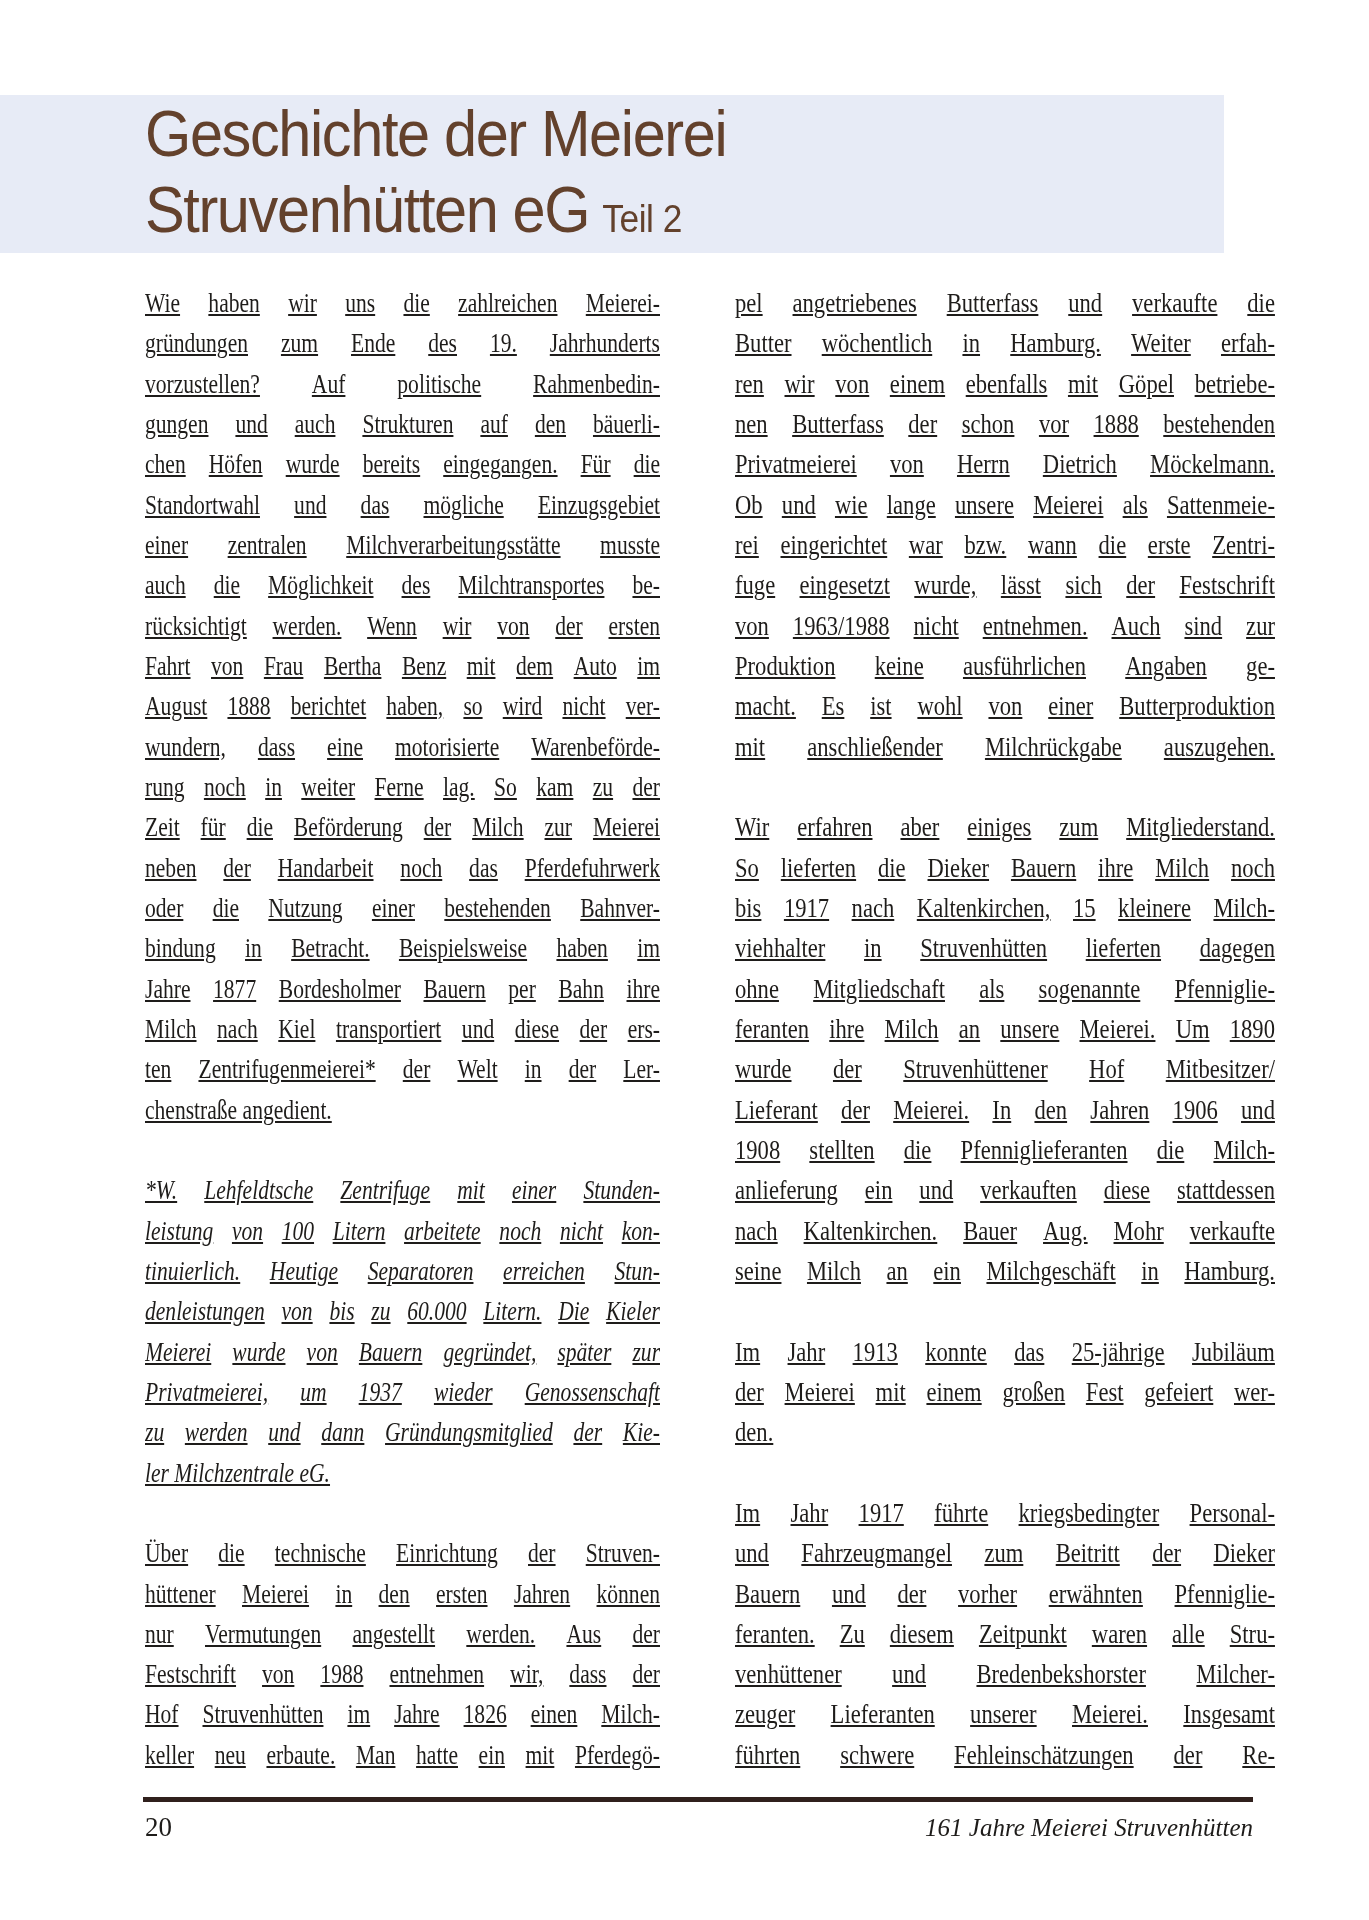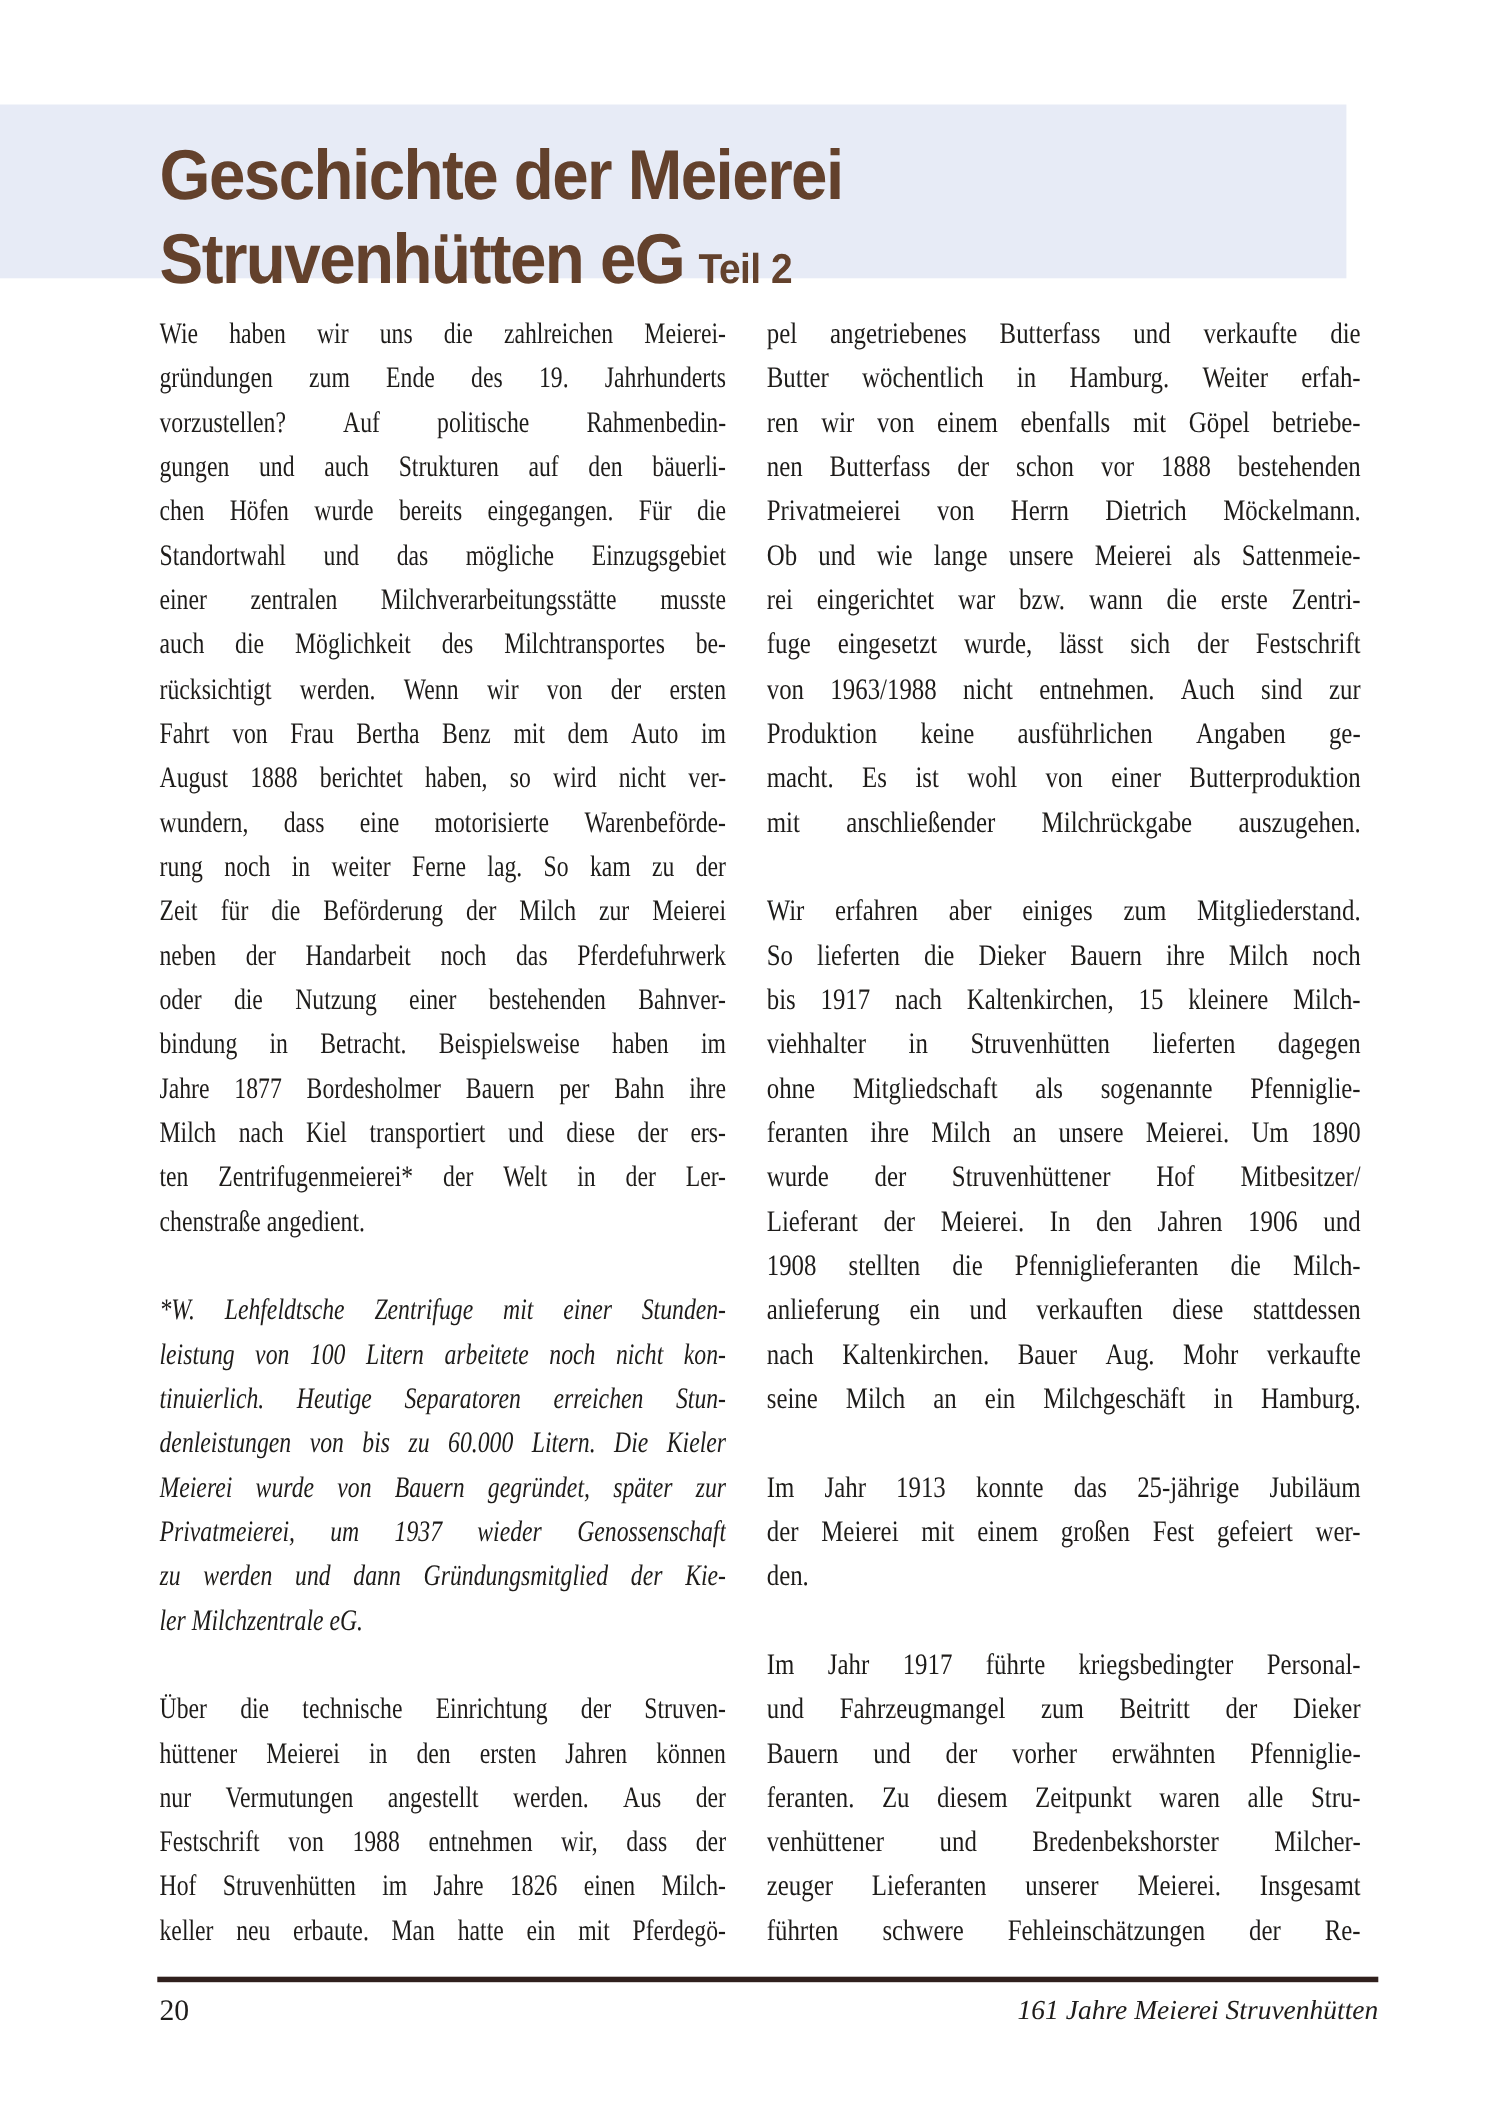--- a/index.html
+++ b/index.html
@@ -19,23 +19,23 @@
   .band {
     position: absolute;
     left: 0;
     top: 95px;
     width: 1224px;
     height: 158px;
     background: var(--header-band, #e7ebf6);
   }
   .title {
     margin: 0;
-    padding: 26px 0 0 145px;
+    padding: 1px 0 0 145px;
     font-family: "Liberation Sans", sans-serif;
-    font-weight: bold;
+    font-weight: normal;
     color: var(--title-brown, #63412c);
   }
   .title .t-line {
     display: block;
     font-size: 64px;
     line-height: 76px;
     letter-spacing: -1.5px;
     transform: scaleX(0.93);
     transform-origin: 0 0;
     white-space: nowrap;
@@ -45,22 +45,23 @@
     letter-spacing: -0.5px;
     margin-left: 14px;
   }
 
   
   .columns {
     position: absolute;
     left: 145px;
     top: 283px;
     display: flex;
-    gap: 37px;
+    gap: 75px;
     color: var(--body-text, #1e1c1a);
+    text-decoration: underline;
   }
   .col { }
   .col-left  { width: 515px; }
   .col-right { width: 540px; }
 
   .para {
     width: 645px;
     font-size: 27px;
     line-height: 40.33px;
     transform-origin: 0 0;

